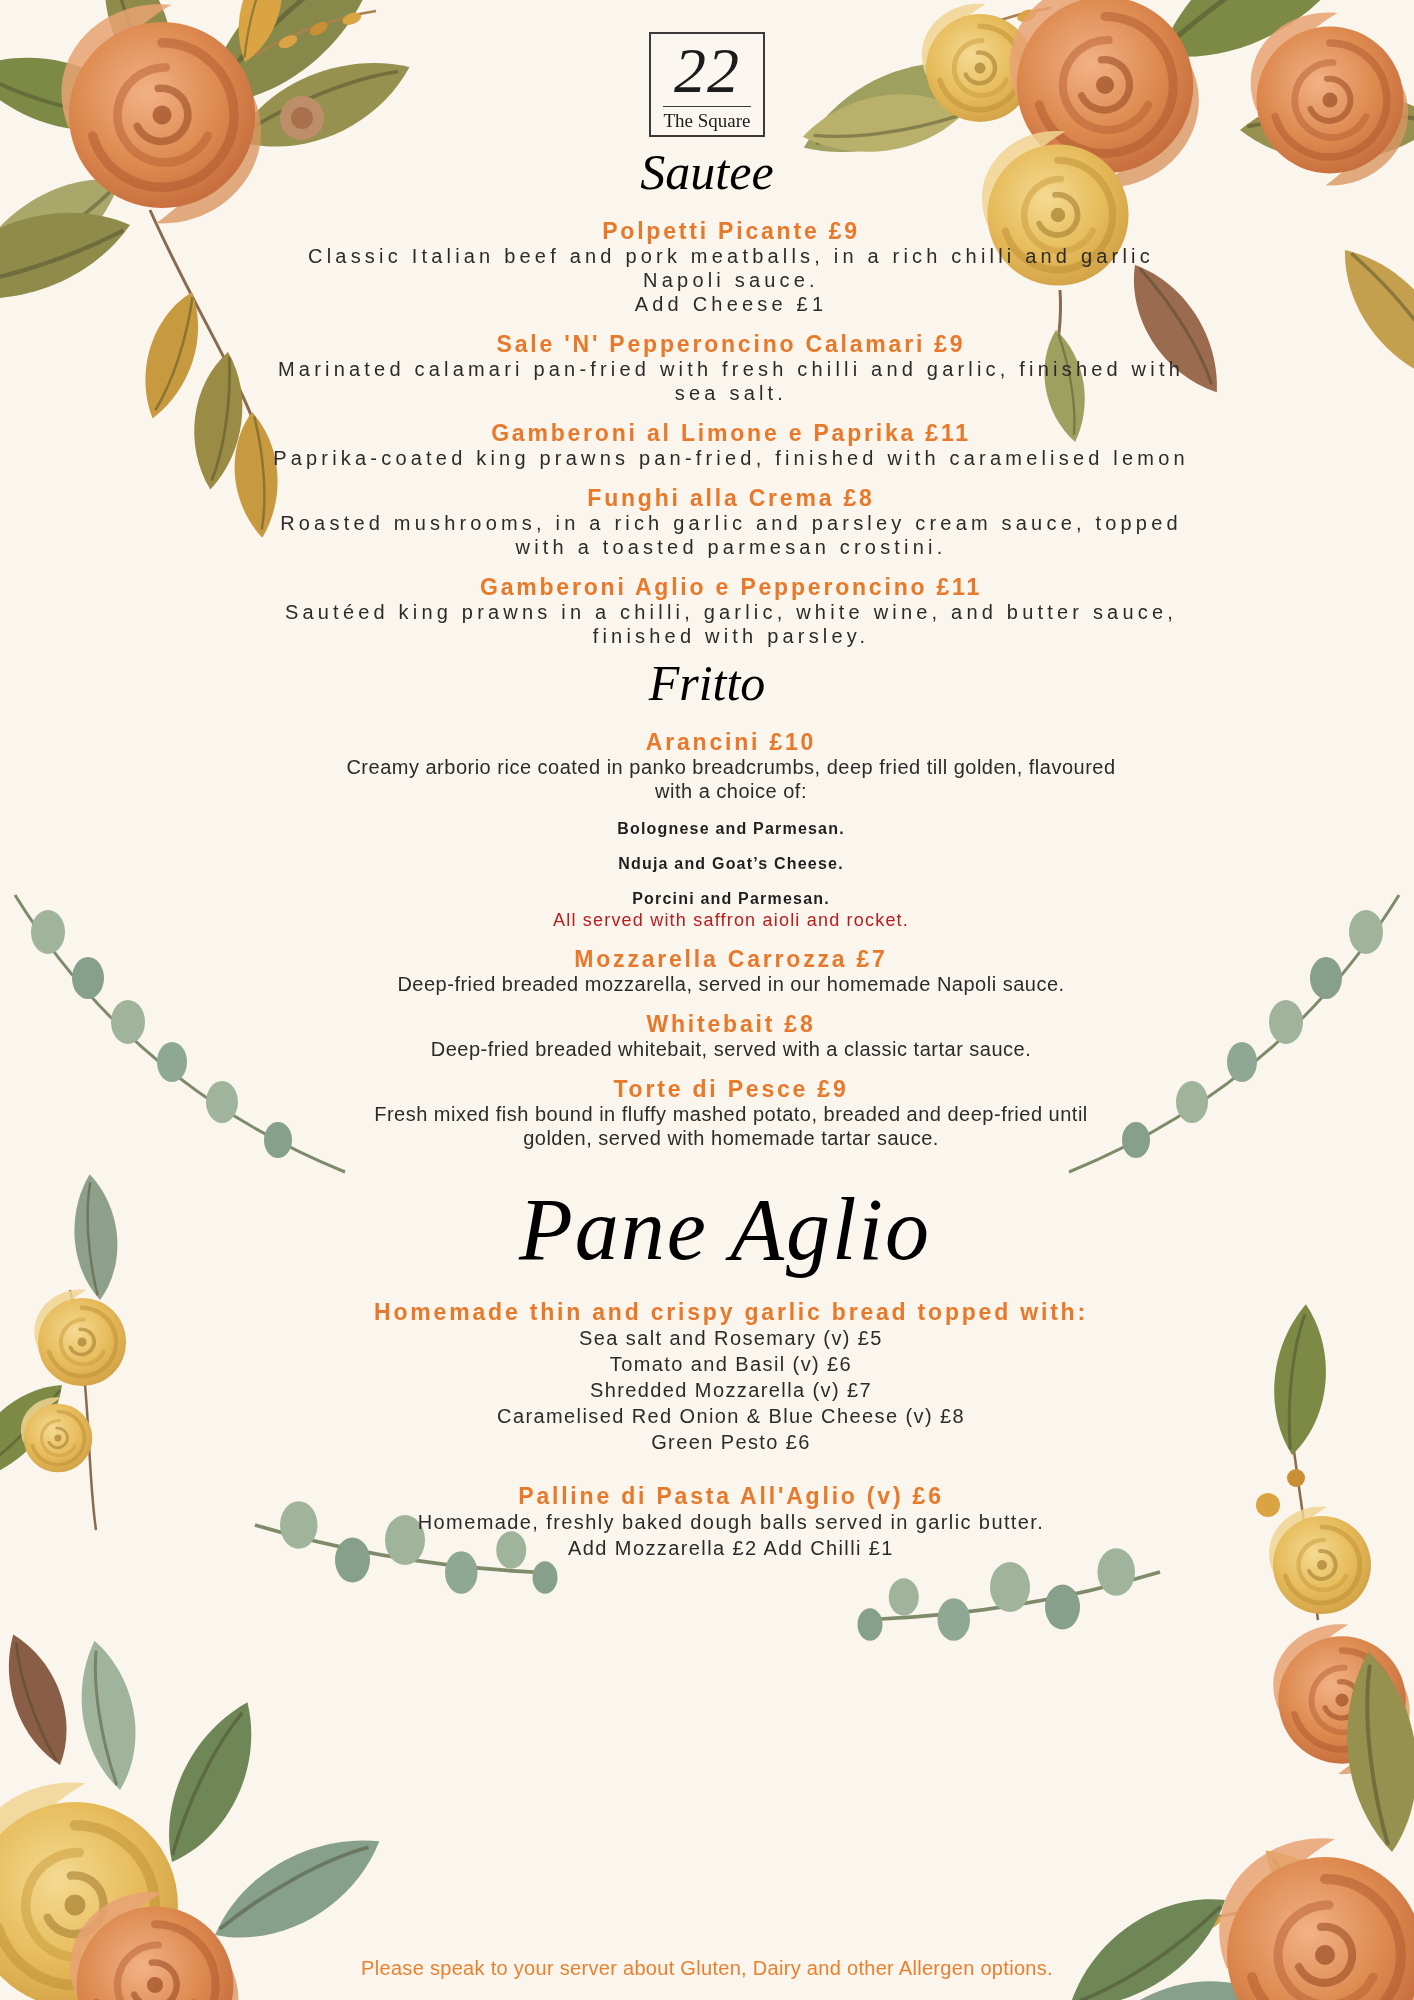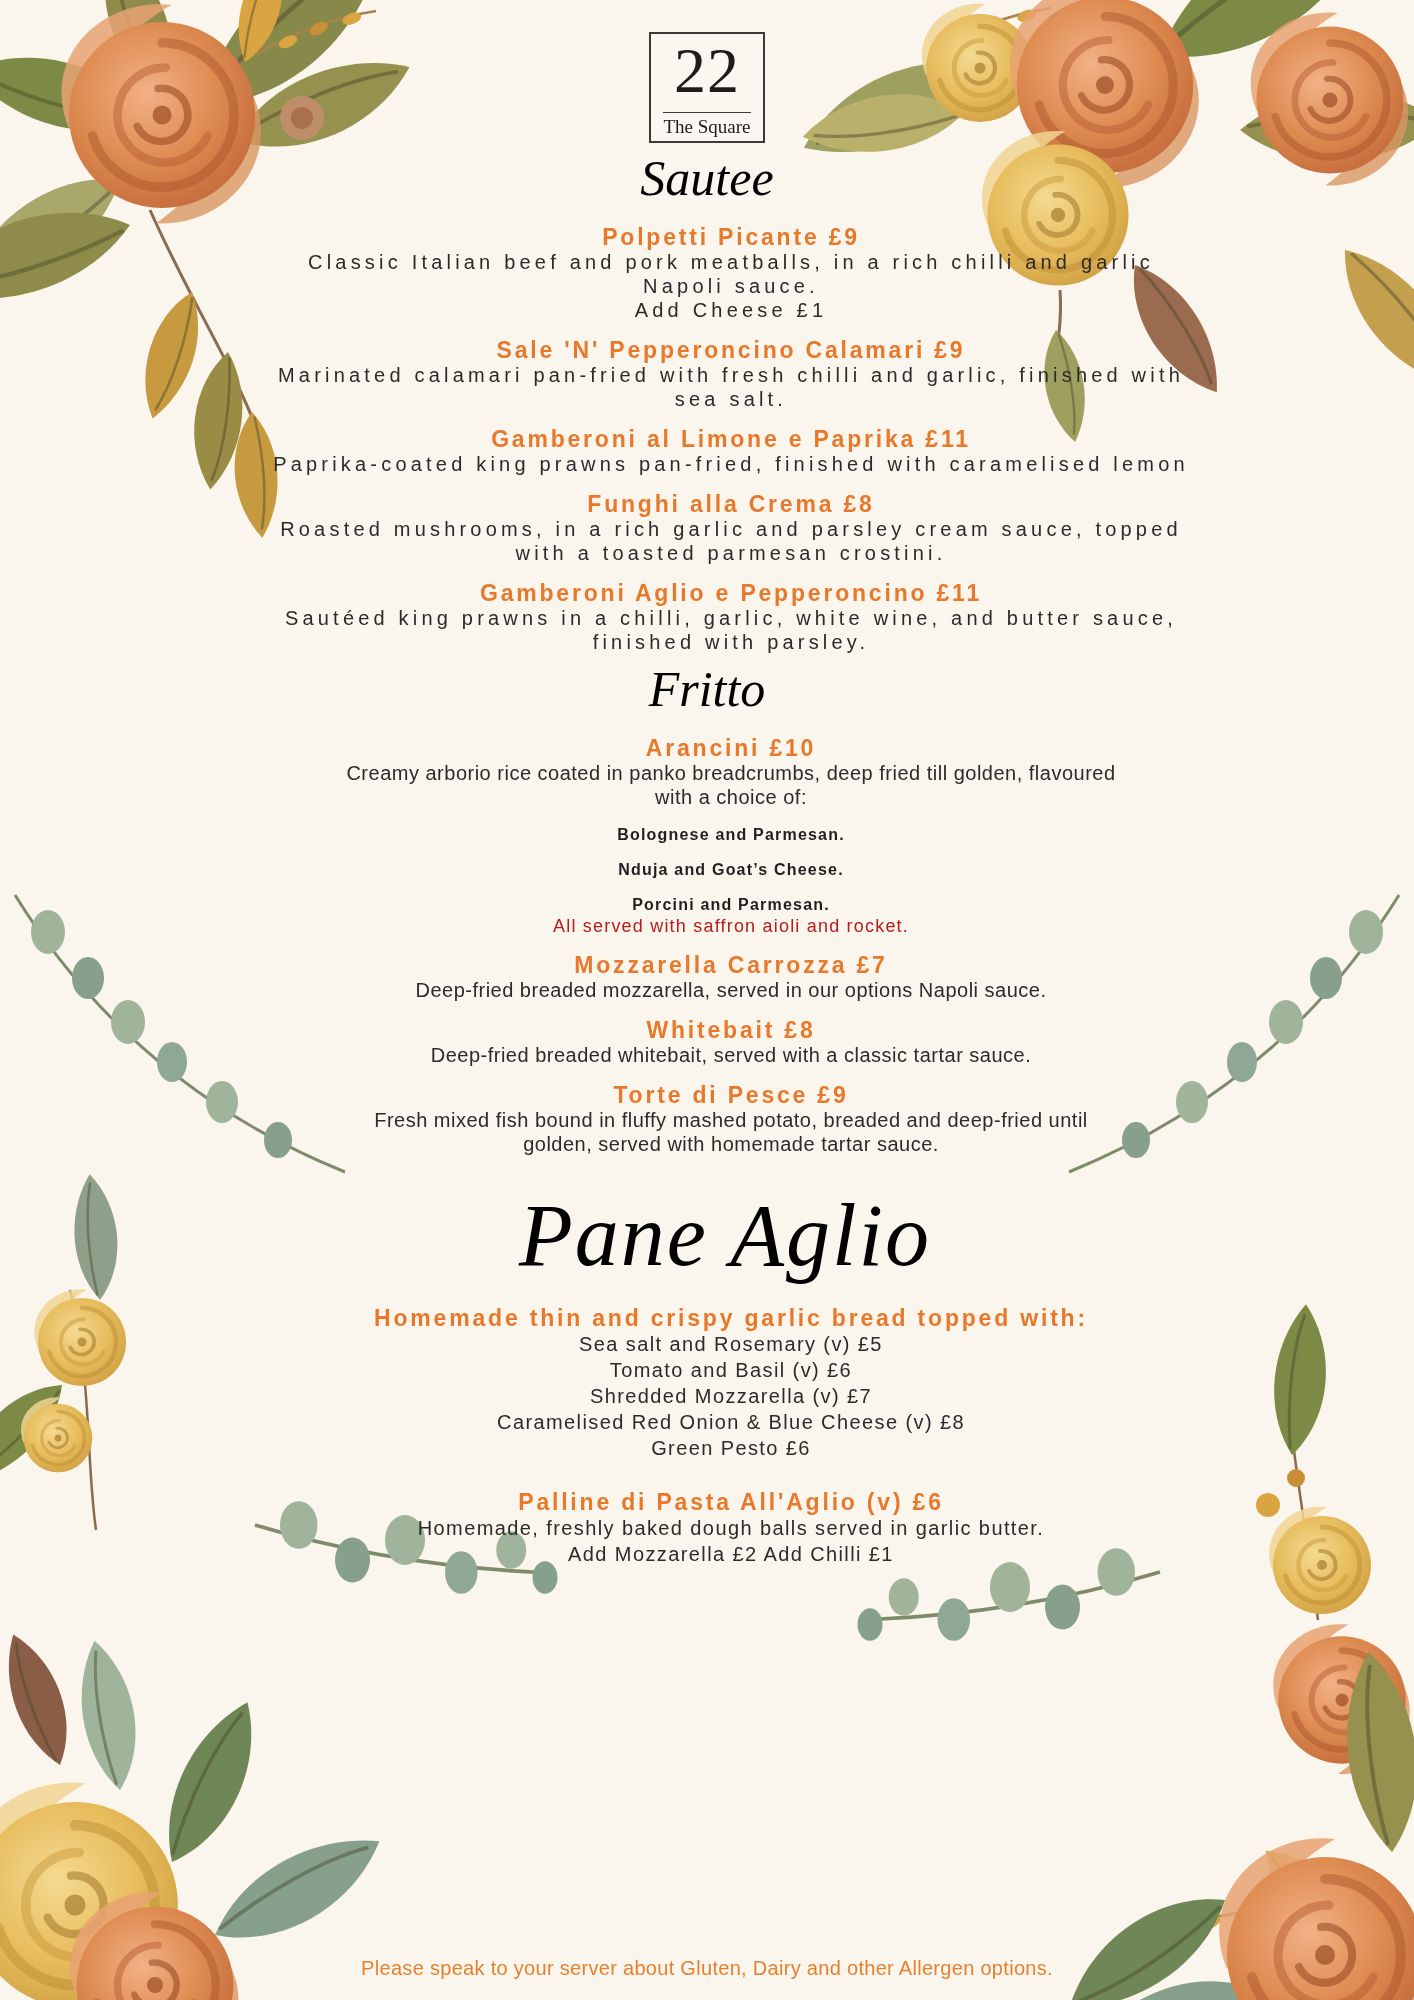--- a/index.html
+++ b/index.html
@@ -8,21 +8,21 @@
     background:#FAF5ED; overflow:hidden;
     font-family:"Liberation Sans", sans-serif;
     color:#2E2E2E;
   }
   .florals { position:absolute; left:0; top:0; width:1414px; height:2000px; z-index:1; pointer-events:none; }
   .content { position:relative; z-index:2; text-align:center; }
 
   .logo { display:inline-block; border:2px solid #3a3a3a; background:#FBF7F0;
           padding:4px 12px 3px; margin-top:32px; font-family:"Liberation Serif", serif; }
   .logo-number { font-size:64px; line-height:66px; letter-spacing:1px; color:#1c1c1c;
-                 border-bottom:1.5px solid #3a3a3a; padding:0 6px 8px; }
+                 border-bottom:1.5px solid #3a3a3a; padding:0 6px 2px;font-style:italic; }
   .logo-name { font-size:19px; color:#1c1c1c; padding-top:3px; }
 
   .script { font-family:Liberation Serif, serif; font-style:italic; font-weight:400;
             color:#000000; margin:4px; }
   .script.sm { font-size:50px; line-height:62px; margin-top:4px; }
   .script.lg { font-size:88px; line-height:108px; margin-top:26px; letter-spacing:2px;padding-left:36px; }
 
   .item { margin-top:15px;padding-left:48px; }
   .item-title { color:#E8782A; font-weight:bold; font-size:23px; line-height:26px; letter-spacing:2.8px; }
   .line { font-size:20px; line-height:24px; color:#2b2b2b; }
@@ -221,21 +221,21 @@
       <div class="line ls-tight">Creamy arborio rice coated in panko breadcrumbs, deep fried till golden, flavoured</div>
       <div class="line ls-tight">with a choice of:</div>
       <div class="opt-bold">Bolognese and Parmesan.</div>
       <div class="opt-bold">Nduja and Goat’s Cheese.</div>
       <div class="opt-bold">Porcini and Parmesan.</div>
       <div class="note-orange">All served with saffron aioli and rocket.</div>
     </div>
 
     <div class="item">
       <div class="item-title">Mozzarella Carrozza £7</div>
-      <div class="line ls-tight">Deep-fried breaded mozzarella, served in our options Napoli sauce.</div>
+      <div class="line ls-tight">Deep-fried breaded mozzarella, served in our homemade Napoli sauce.</div>
     </div>
 
     <div class="item">
       <div class="item-title">Whitebait £8</div>
       <div class="line ls-tight">Deep-fried breaded whitebait, served with a classic tartar sauce.</div>
     </div>
 
     <div class="item">
       <div class="item-title">Torte di Pesce £9</div>
       <div class="line ls-tight">Fresh mixed fish bound in fluffy mashed potato, breaded and deep-fried until</div>

